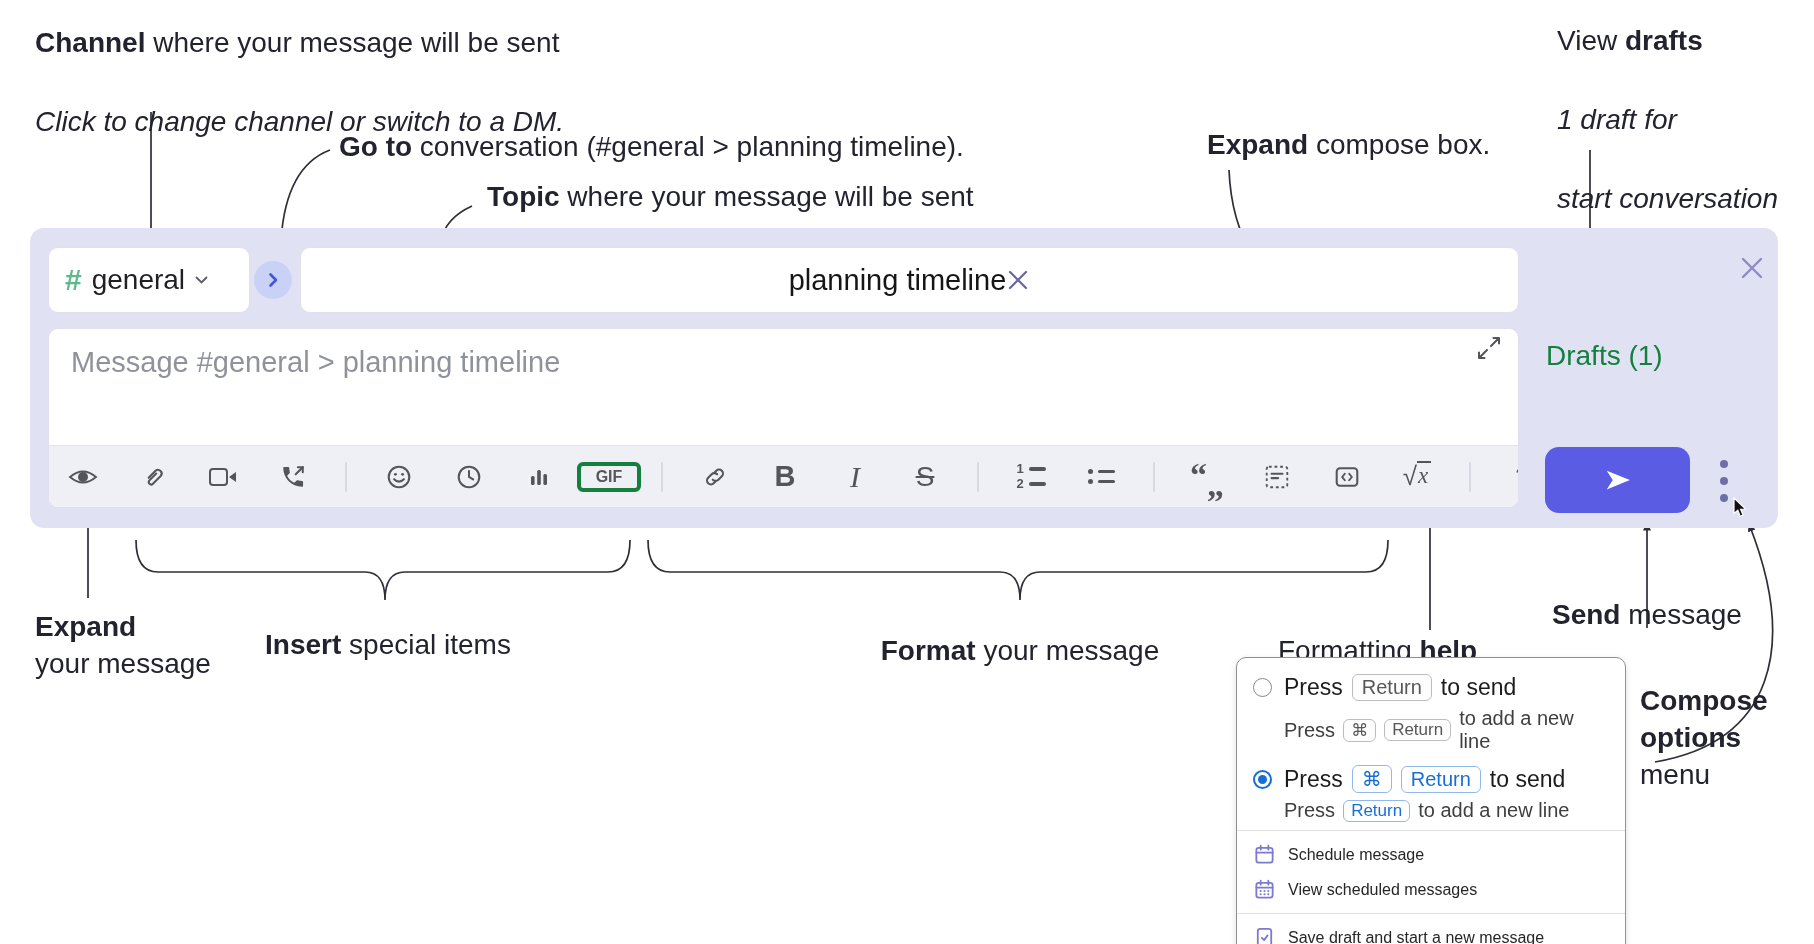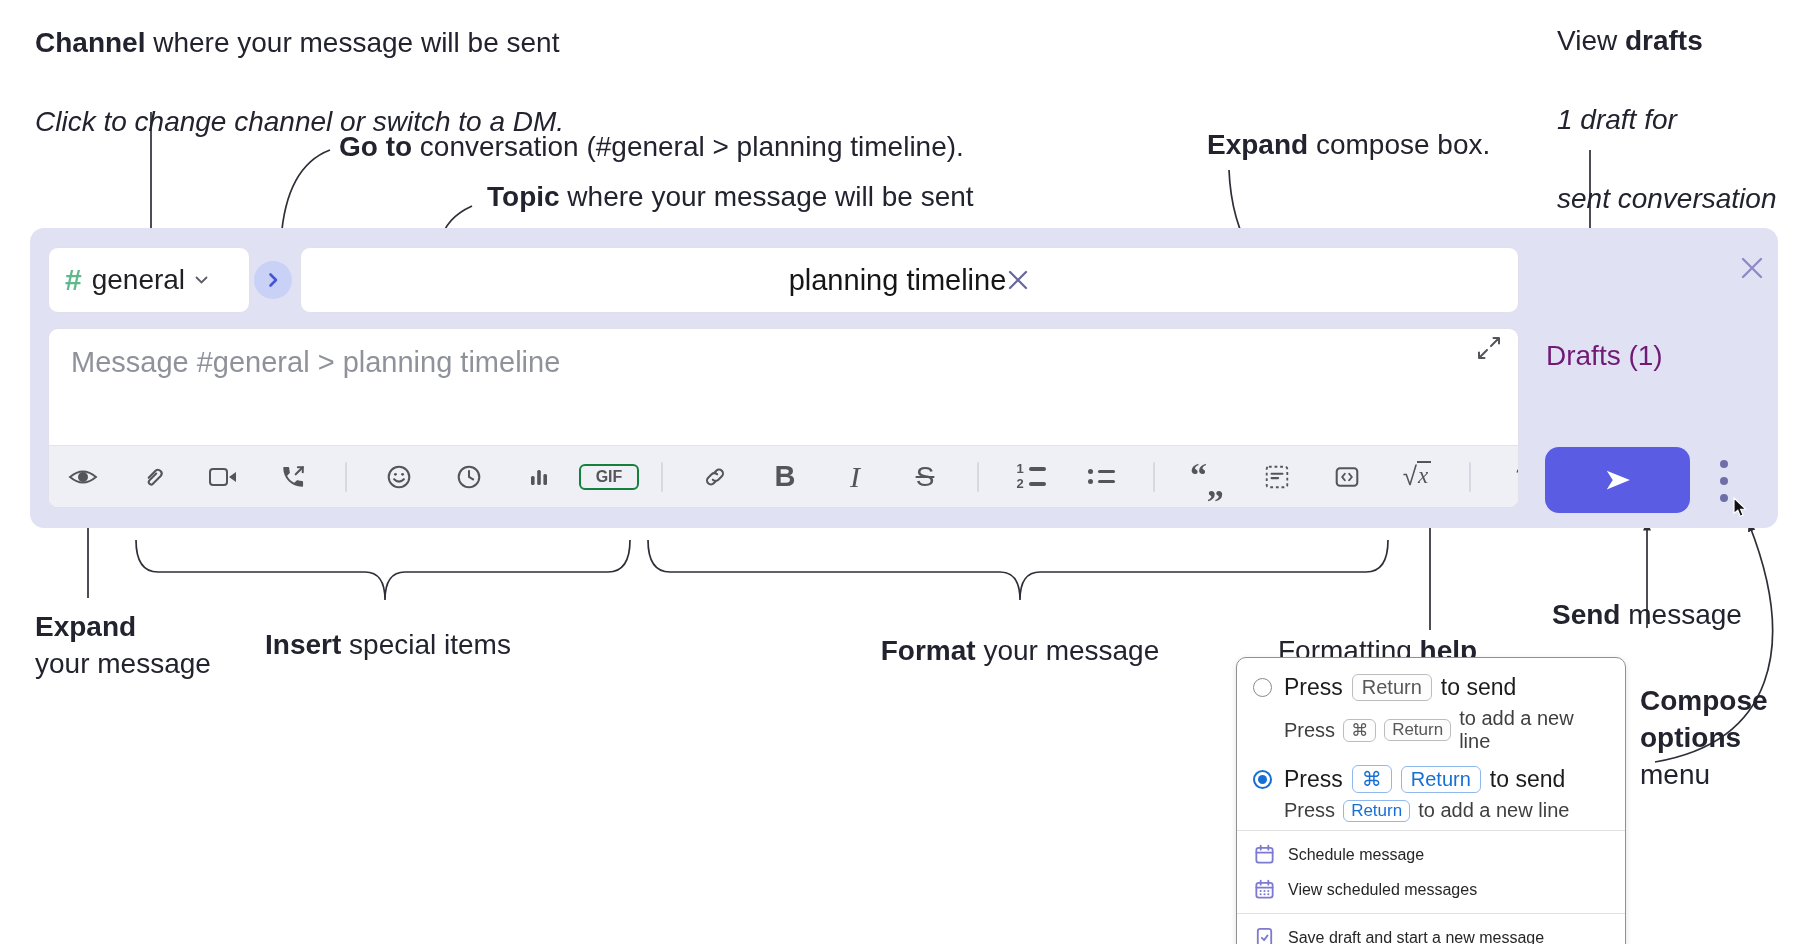--- a/index.html
+++ b/index.html
@@ -25,33 +25,33 @@
   .msgarea{flex:1;position:relative;border-radius:15px;}
   .placeholder{position:absolute;left:22px;top:17px;font-size:29px;color:#90929b;}
   .expandbtn{position:absolute;right:16px;top:6px;width:26px;height:26px;}
   .toolbar{height:61px;background:#eef0f5;border-top:1px solid #e2e3ee;display:flex;align-items:center;
            padding:0 0 0 14px;gap:30px;}
   .tbtn{width:40px;height:40px;display:flex;align-items:center;justify-content:center;color:#54555b;flex:0 0 auto;}
   .tdiv{width:2px;height:30px;background:#d7d9e2;border-radius:1px;flex:0 0 auto;margin:0 2px;}
   .tb-bold{font-size:29px;font-weight:700;}
   .tb-italic{font-family:"Liberation Serif",serif;font-style:italic;font-size:30px;}
   .tb-strike{font-size:28px;text-decoration:line-through;}
-  .gif{border:2px solid #15803d;border-radius:6px;font-size:16px;font-weight:700;padding:2px 15px;}
+  .gif{border:4px solid #15803d;border-radius:6px;font-size:16px;font-weight:700;padding:2px 15px;}
   .listicon{display:flex;flex-direction:column;gap:5px;}
   .listrow{display:flex;align-items:center;gap:5px;}
   .listnum{font-size:13px;font-weight:700;line-height:10px;}
   .listdot{width:5px;height:5px;border-radius:50%;background:#54555b;}
   .listbar{width:17px;height:3.5px;border-radius:2px;background:#54555b;}
   .quoteicon{position:relative;width:34px;height:34px;font-family:"Liberation Serif",serif;font-weight:700;color:#54555b;}
   .q1{position:absolute;left:0;top:-4px;font-size:34px;} .q2{position:absolute;right:0;top:6px;font-size:34px;}
   .sqrticon{display:flex;align-items:flex-start;font-size:26px;color:#54555b;}
   .sqrt-x{font-family:"Liberation Serif",serif;font-style:italic;border-top:2.5px solid #54555b;
           padding:0 3px 0 1px;font-size:23px;line-height:26px;}
   .helpq{font-size:28px;color:#54555b;}
-  .draftslink{left:1546px;top:340px;font-size:28px;color:#701a75;}
+  .draftslink{left:1546px;top:340px;font-size:28px;color:#15803d;}
   .sendbtn{left:1545px;top:447px;width:145px;height:66px;background:#5a5ce3;border-radius:14px;
            display:flex;align-items:center;justify-content:center;}
   .kebab{left:1710px;top:456px;display:flex;flex-direction:column;gap:9px;padding:4px 10px;}
   .kdot{width:8px;height:8px;border-radius:50%;background:#6f6ea8;}
   
   .popup{left:1236px;top:657px;width:390px;background:#fff;border:1.5px solid #909090;border-radius:10px;
          box-sizing:border-box;padding:12px 0 10px 0;box-shadow:0 2px 6px rgba(0,0,0,0.12);}
   .opt{display:flex;align-items:center;gap:12px;padding:4px 16px;font-size:23px;color:#1c1c1c;}
   .optline{display:inline-flex;align-items:center;gap:9px;}
   .sub{display:flex;align-items:center;gap:8px;margin:2px 16px 8px 47px;font-size:20px;color:#3f3f3f;}
@@ -106,21 +106,21 @@
     <span class="b">Topic</span><span> where your message will be sent</span>
   </div>
 
   <div class="abs ann" style="left:1207px;top:126px">
     <span class="b">Expand</span><span> compose box.</span>
   </div>
 
   <div class="abs ann" style="left:1557px;top:22px">
     <div><span>View </span><span class="b">drafts</span></div>
     <div class="i">1 draft for</div>
-    <div class="i">sent conversation</div>
+    <div class="i">start conversation</div>
   </div>
 
   <div class="abs composer"></div>
 
   <div class="abs whitebox chanbox">
     <span class="hash">#</span>
     <span class="chname">general</span>
     <svg width="13" height="9" viewBox="0 0 13 9">
       <polyline points="1.5,1.5 6.5,6.5 11.5,1.5" fill="none" stroke="#5c5d66" stroke-width="1.8" stroke-linecap="round"></polyline>
     </svg>

